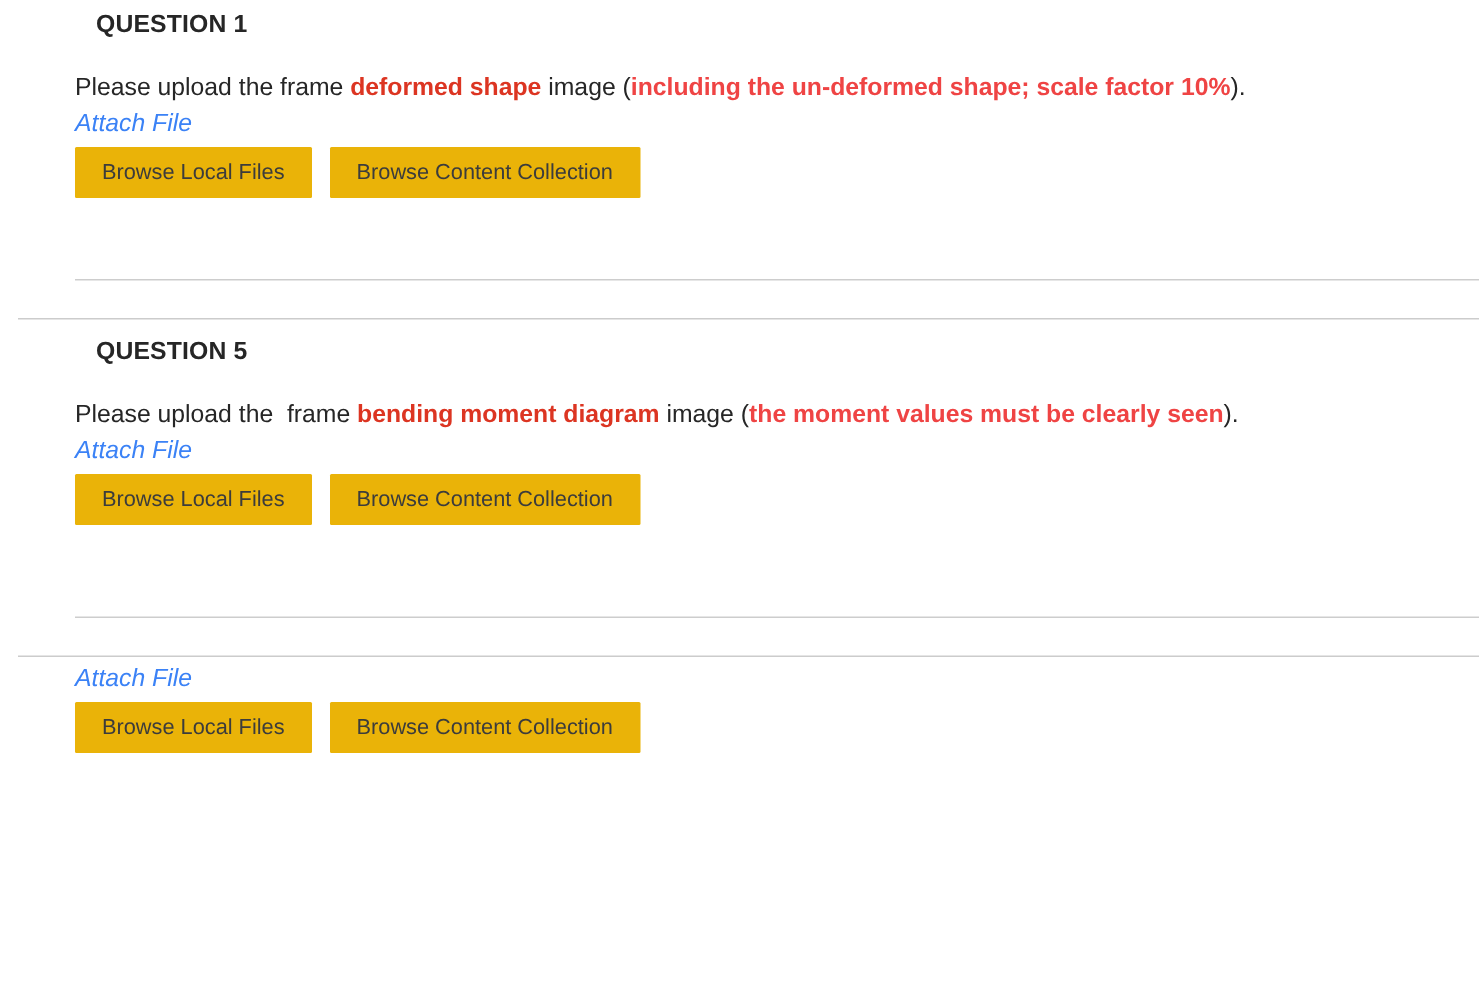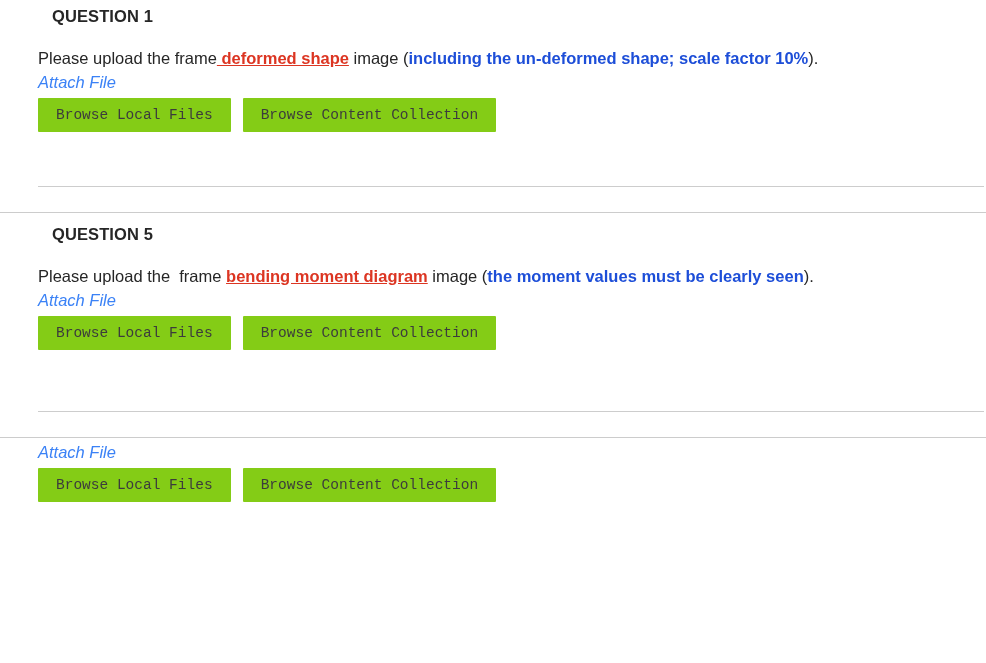--- a/index.html
+++ b/index.html
@@ -12,20 +12,21 @@
     height: 663px;
     font-family: "Liberation Sans", sans-serif;
     color: #262626;
     overflow: hidden;
   }
 
   .question-block {
     position: relative;
     width: 958px;
     box-sizing: border-box;
+    margin-left: 12px;
   }
 
   
   .block-sep-outer {
     width: 986px;
     height: 1px;
     background: #cccccc;
   }
   
   .block-sep-inner {
@@ -51,47 +52,46 @@
   .q-prompt {
     font-size: 16.5px;
     line-height: 20px;
     color: #262626;
     white-space: pre-wrap;
   }
 
   .q-prompt .emph-link {
     color: #dc3522;
     font-weight: bold;
-    text-decoration: underline;
   }
   .q-prompt .strong {
     font-weight: bold;
-    color: #1d4ed8;
+    color: #ef4444;
   }
 
   .attach-label {
     font-size: 16.5px;
     line-height: 20px;
     color: #3b82f6;
     margin-top: 4px;
     font-style: italic;
   }
 
   .btn-row {
     margin-top: 6px;
     display: flex;
     align-items: flex-start;
   }
 
   .btn {
-    background: #84cc16;
+    background: #eab308;
     border: none;
     border-radius: 1px;
     color: #3c3c3c;
-    font-family: Liberation Mono, monospace;
+    font-family: Liberation Sans, sans-serif;
     font-size: 14.5px;
     line-height: 1;
     height: 34px;
     padding: 0 18px;
     cursor: pointer;
     display: inline-flex;
     align-items: center;
     justify-content: center;
   }
   .btn + .btn {

